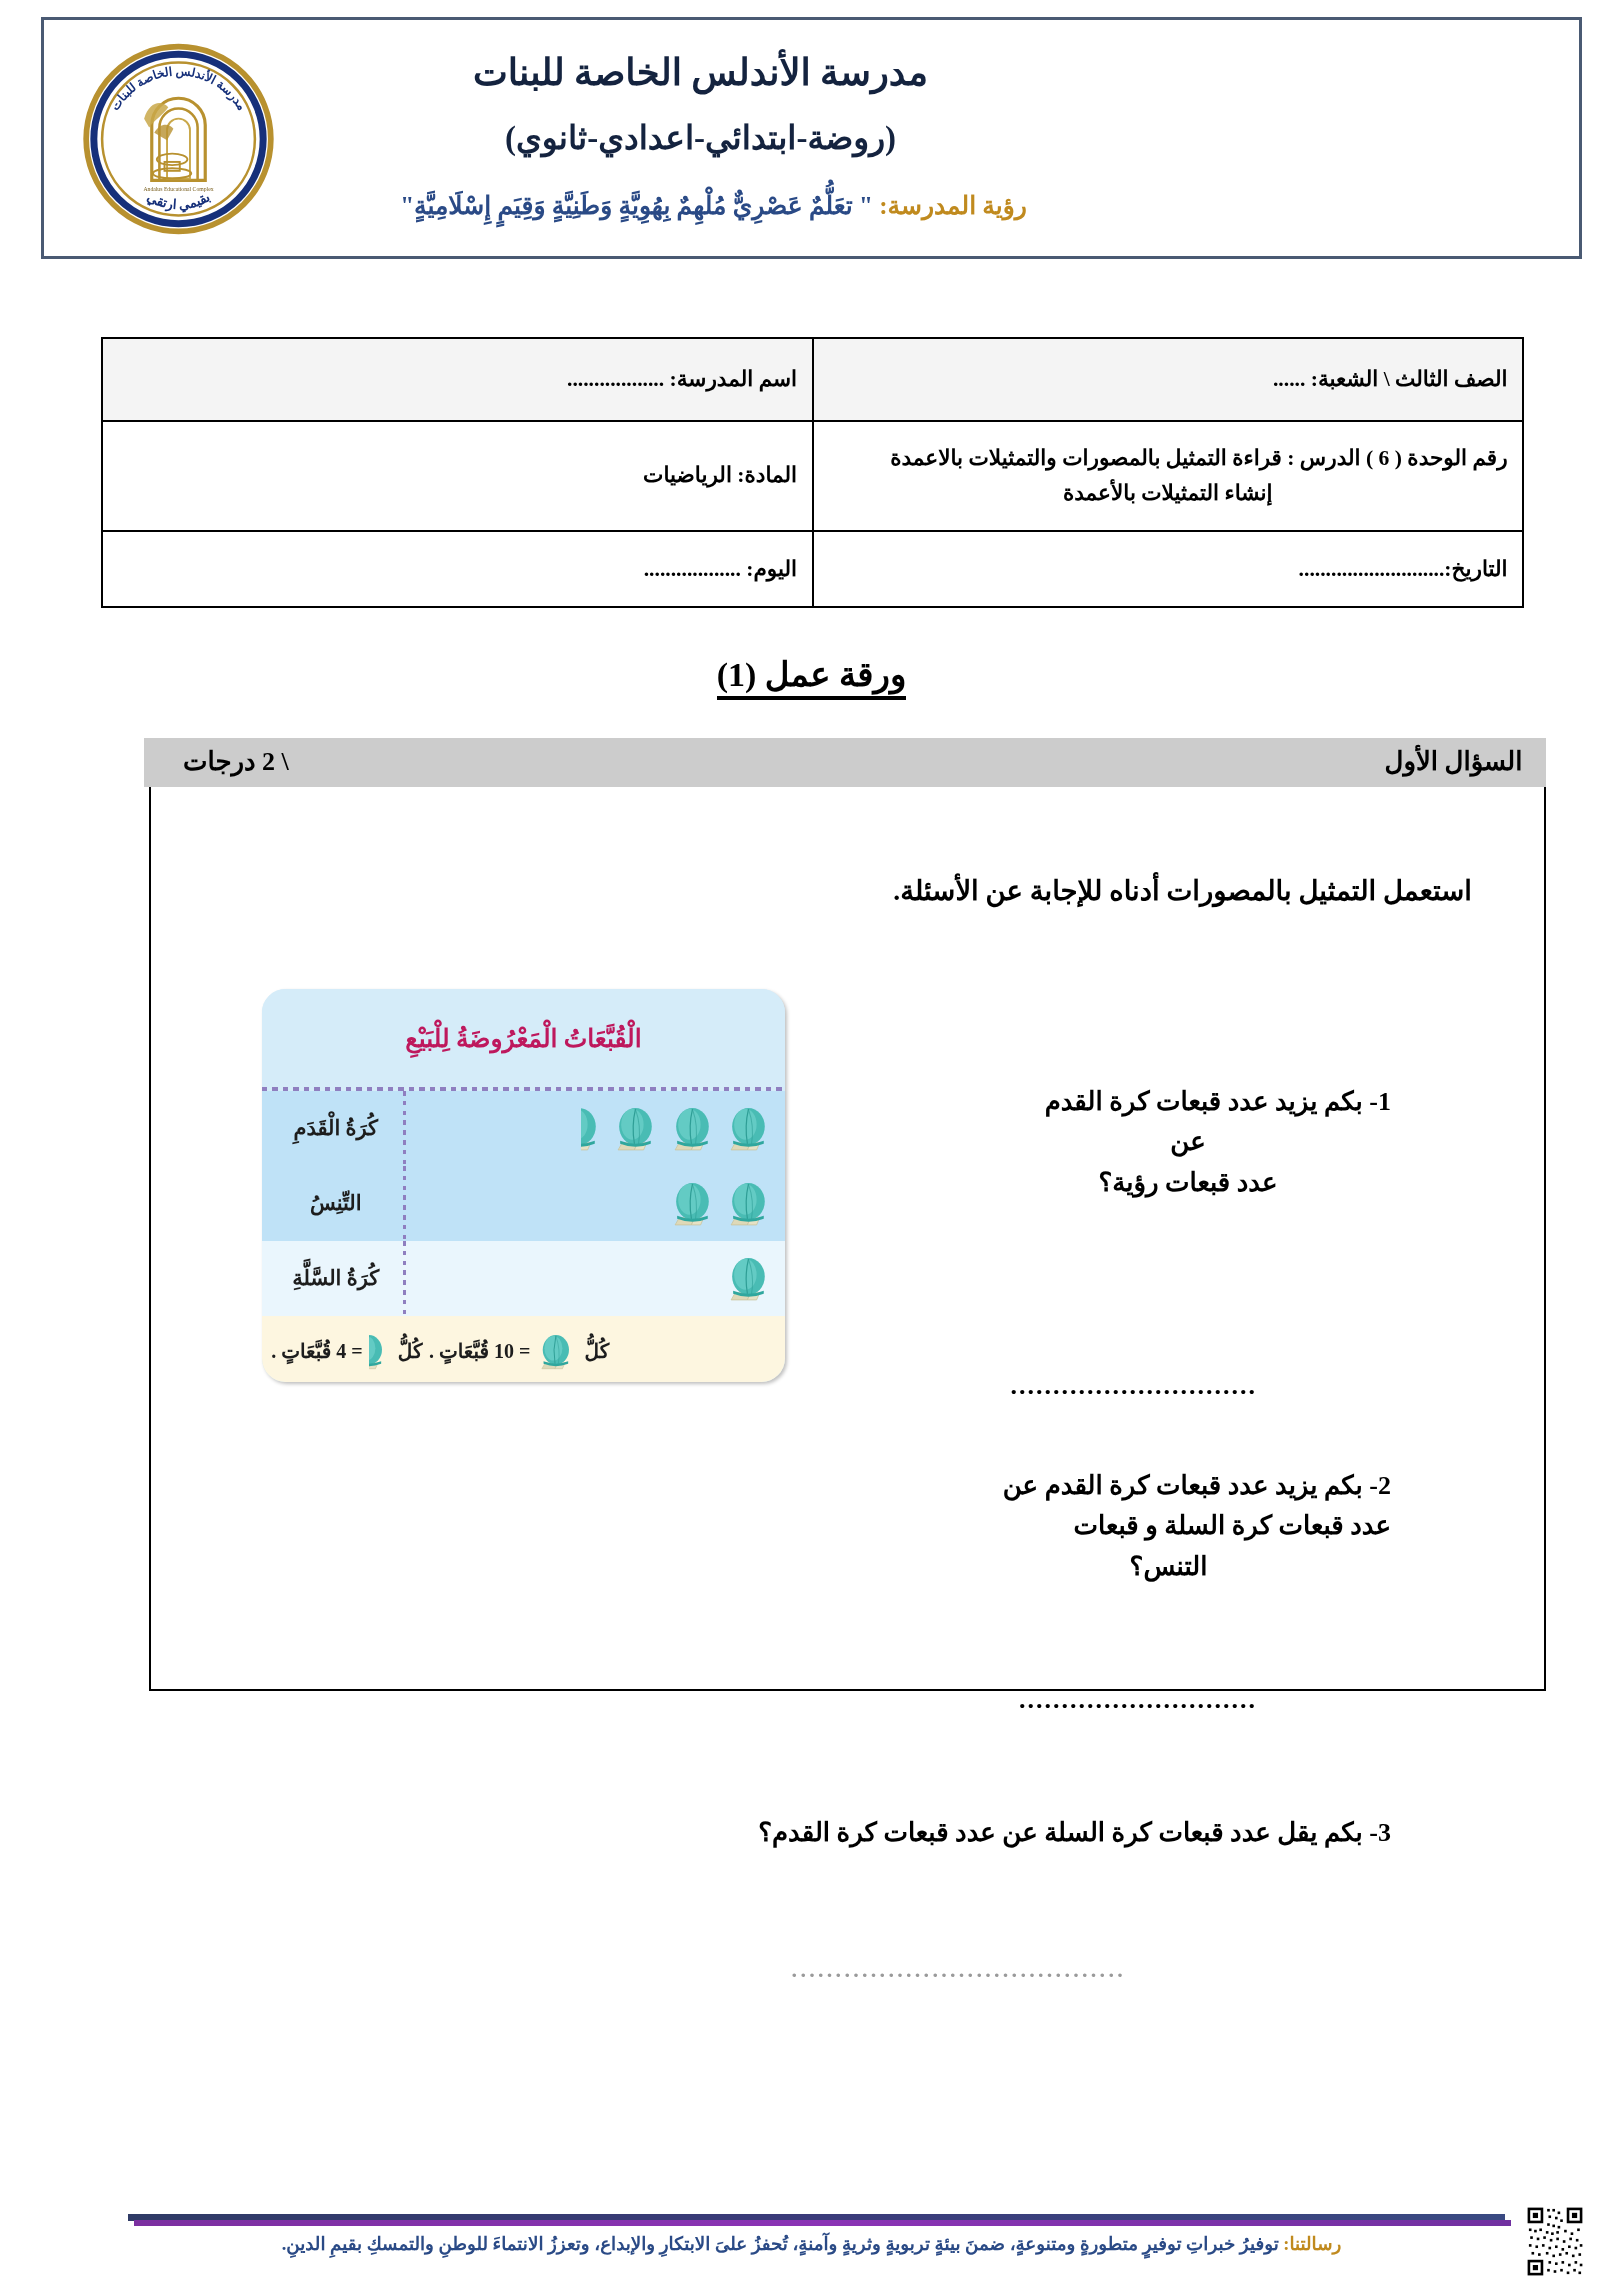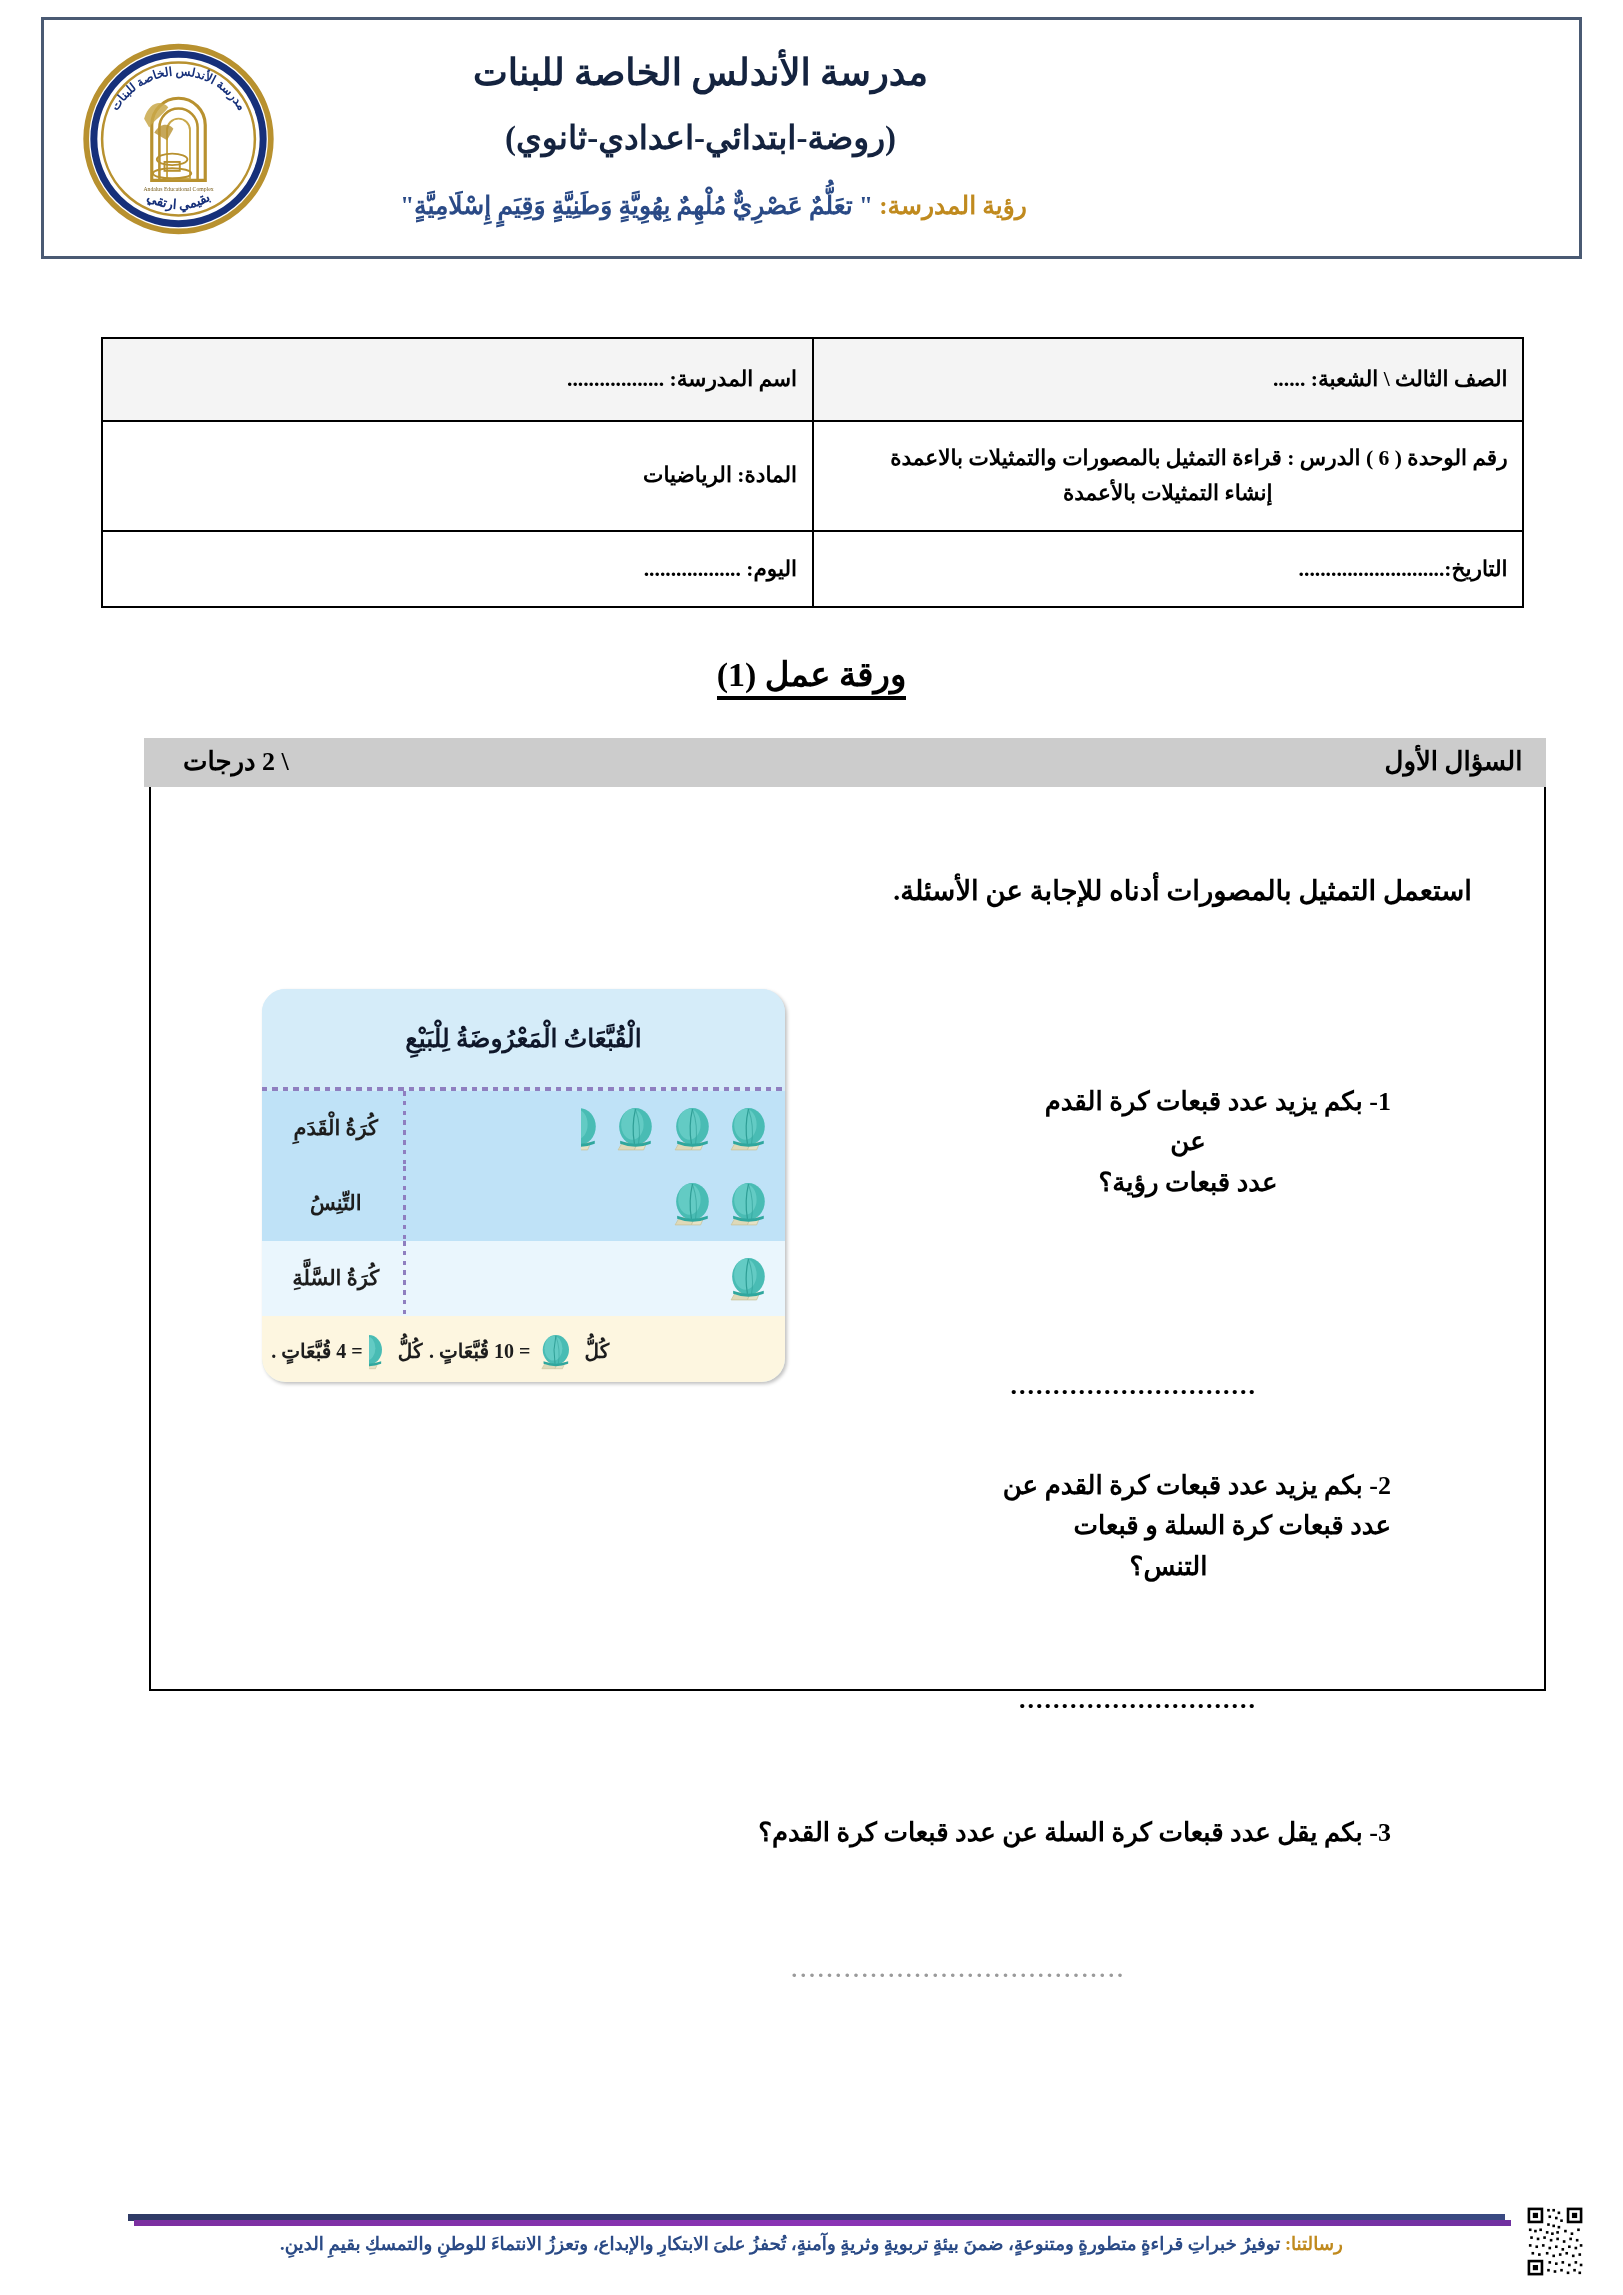--- a/index.html
+++ b/index.html
@@ -85,21 +85,21 @@
   }
   
   .picto{
     position:absolute;left:262px;top:989px;width:523px;height:393px;
     background:#d5ecf9;border-radius:23.6px;
     box-shadow:2px 2px 3.9px rgba(0,0,0,.25);
     overflow:hidden;
   }
   .picto-title{
     height:98px;display:flex;align-items:center;justify-content:center;
-    font-size:25px;font-weight:bold;color:#0f172a;background:#d5ecf9;
+    font-size:25px;font-weight:bold;color:#be185d;background:#d5ecf9;
     text-align:center;
   }
   .picto-divider{
     height:3.9px;width:100%;
     background-image:repeating-linear-gradient(to right,#8f7fc0 0 5.2px,transparent 5.2px 10.5px);
   }
   .picto-row{
     display:flex;align-items:center;height:75px;position:relative;
   }
   .row-a{background:#bfe2f7;}
@@ -404,21 +404,21 @@
 
 <div class="qtext q3">
   <div class="l1">3- بكم يقل عدد قبعات كرة السلة عن عدد قبعات كرة القدم؟</div>
 </div>
 <div class="ansline a3">......................................</div>
 
 <div class="footer-bar1"></div>
 <div class="footer-bar2"></div>
 <div class="footer-text">
   <span class="footer-label">رسالتنا:</span>
-  <span>توفيرُ خبراتِ قراءةٍ متطورةٍ ومتنوعةٍ، ضمنَ بيئةٍ تربويةٍ وثريةٍ وآمنةٍ، تُحفزُ علىَ الابتكارِ والإبداع، وتعززُ الانتماءَ للوطنِ والتمسكِ بقيمِ الدينِ.</span>
+  <span>توفيرُ خبراتِ توفيرٍ متطورةٍ ومتنوعةٍ، ضمنَ بيئةٍ تربويةٍ وثريةٍ وآمنةٍ، تُحفزُ علىَ الابتكارِ والإبداع، وتعززُ الانتماءَ للوطنِ والتمسكِ بقيمِ الدينِ.</span>
 </div>
 <div class="qr">
   <svg viewBox="0 0 46 56" xmlns="http://www.w3.org/2000/svg">
     <rect width="46" height="56" fill="#ffffff"></rect>
     <g fill="#000000">
       <rect x="2" y="2" width="12" height="12"></rect>
         <rect x="4" y="4" width="8" height="8" fill="#fff"></rect>
         <rect x="6" y="6" width="4" height="4"></rect>
       <rect x="32" y="2" width="12" height="12"></rect>
         <rect x="34" y="4" width="8" height="8" fill="#fff"></rect>

